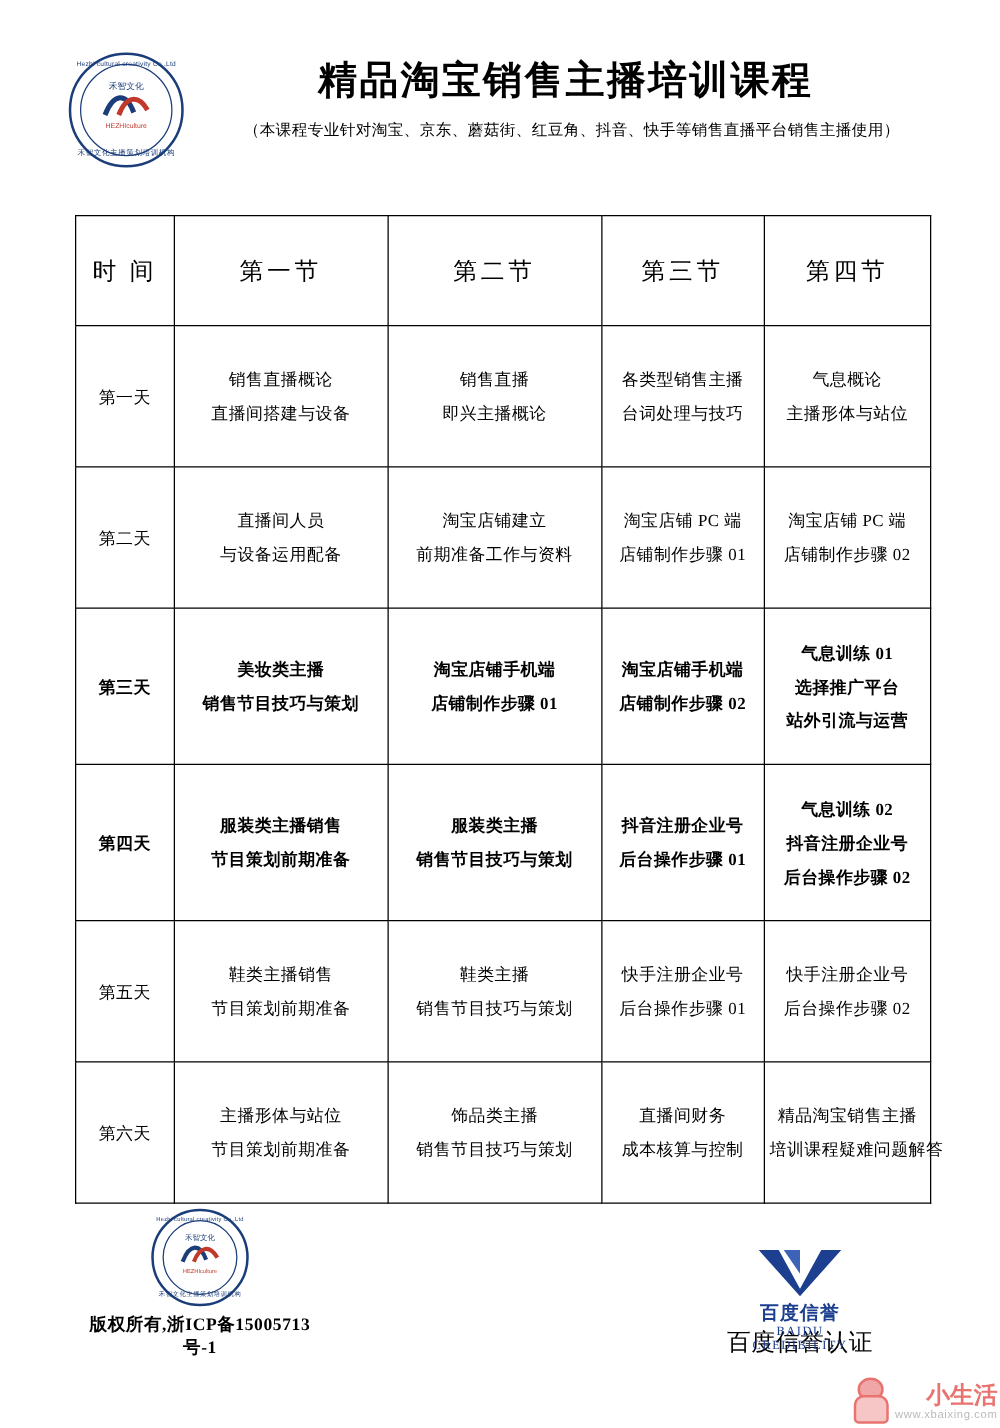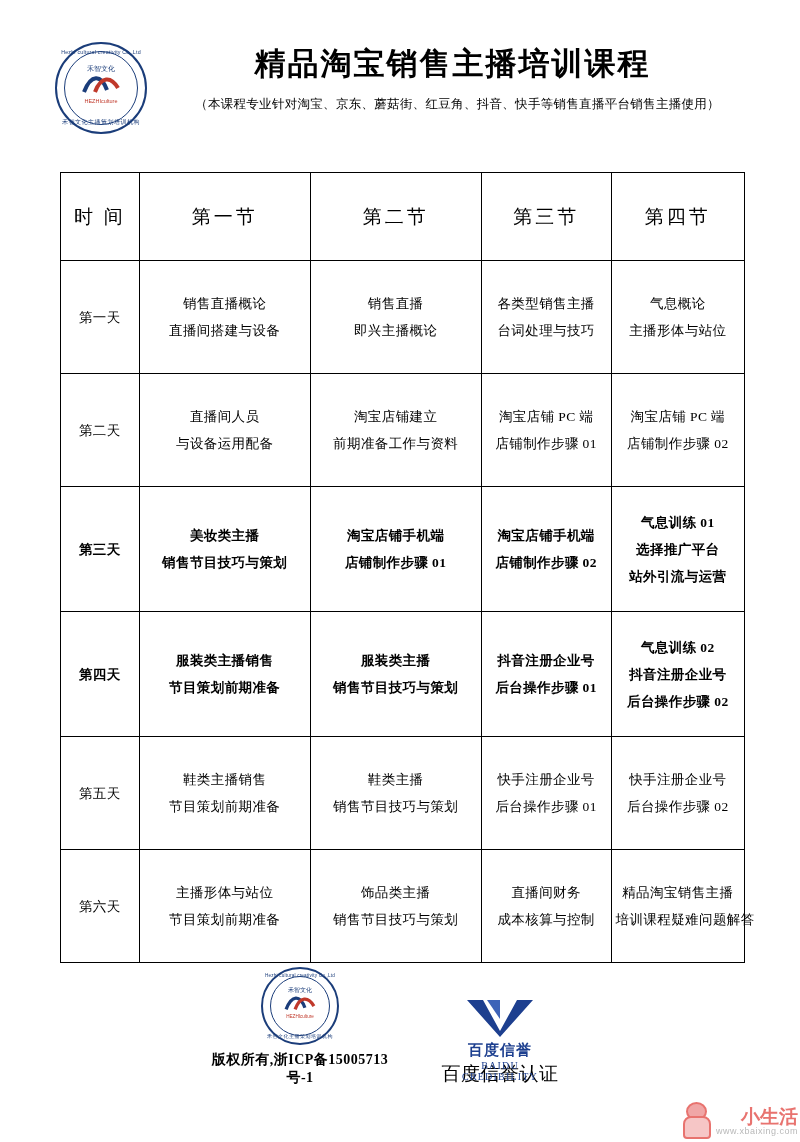--- a/index.html
+++ b/index.html
@@ -158,21 +158,21 @@
   .footer {
     position: absolute;
     left: 0;
     right: 0;
     bottom: 0;
     height: 175px;
   }
   .badges {
     display: flex;
     align-items: flex-end;
-    justify-content: center;
+    justify-content: space-between;
     padding: 0 60px;
     height: 120px;
   }
   .badge {
     text-align: center;
     width: 200px;
   }
   .badge-label {
     font-size: 14px;
     font-weight: bold;

